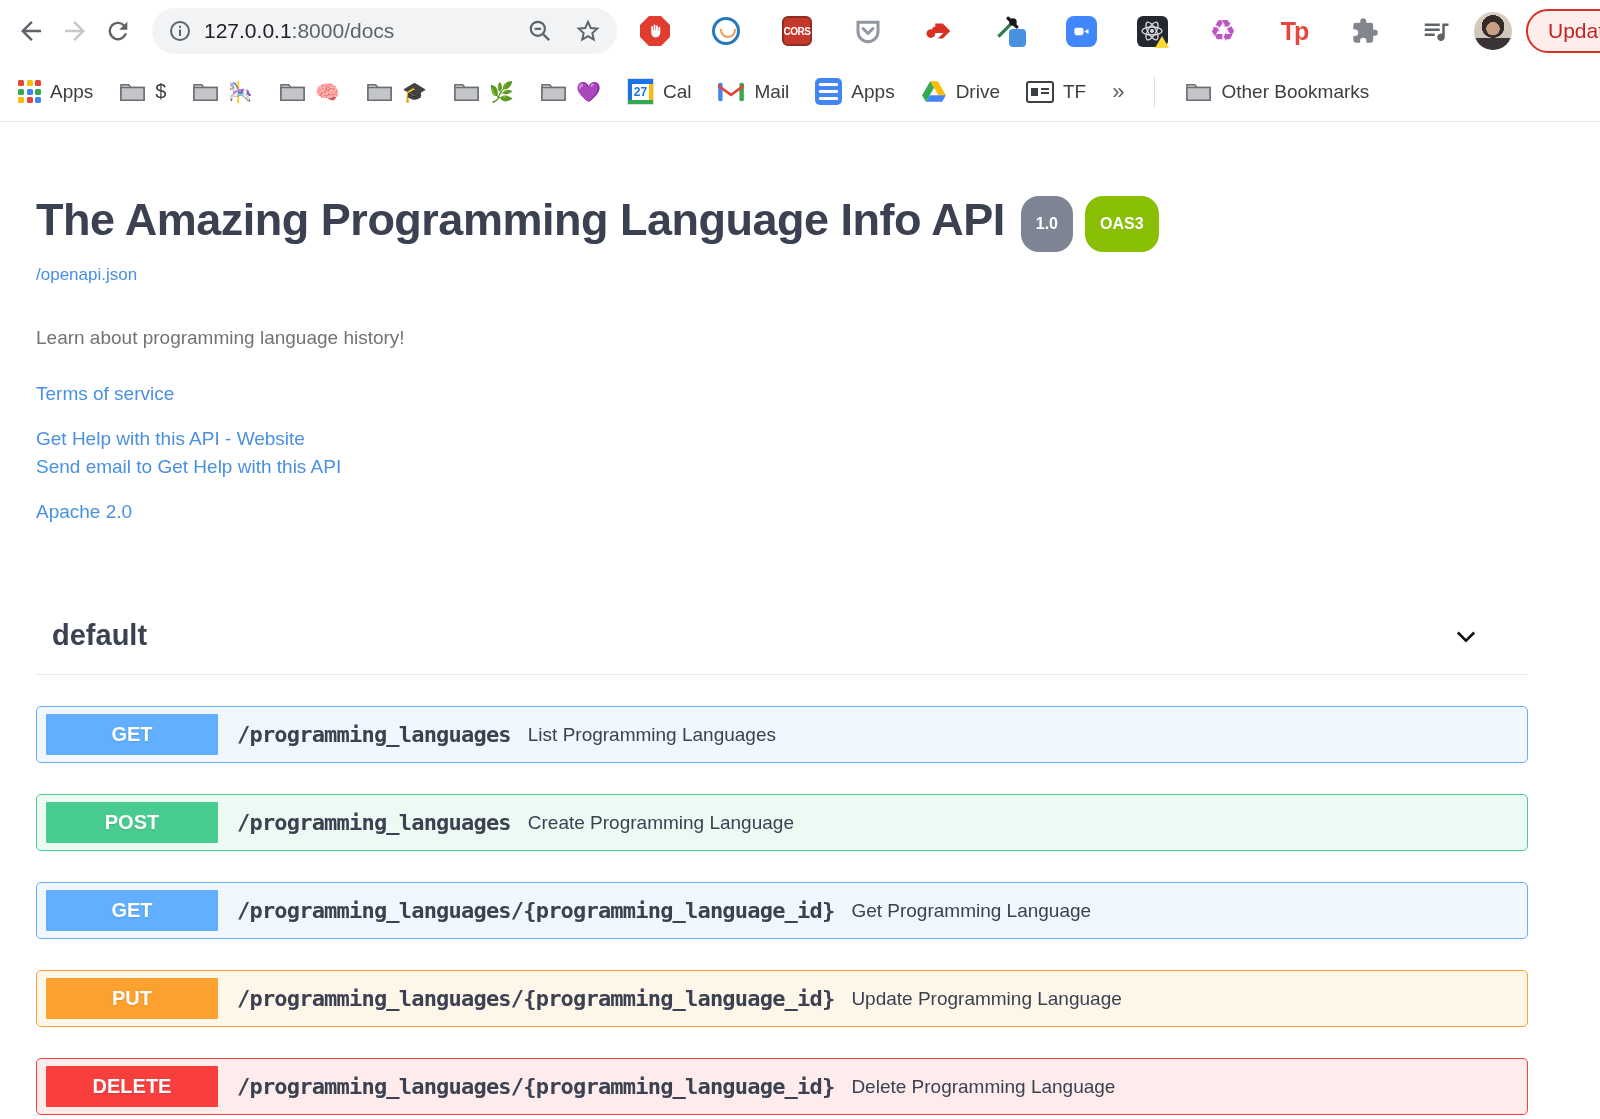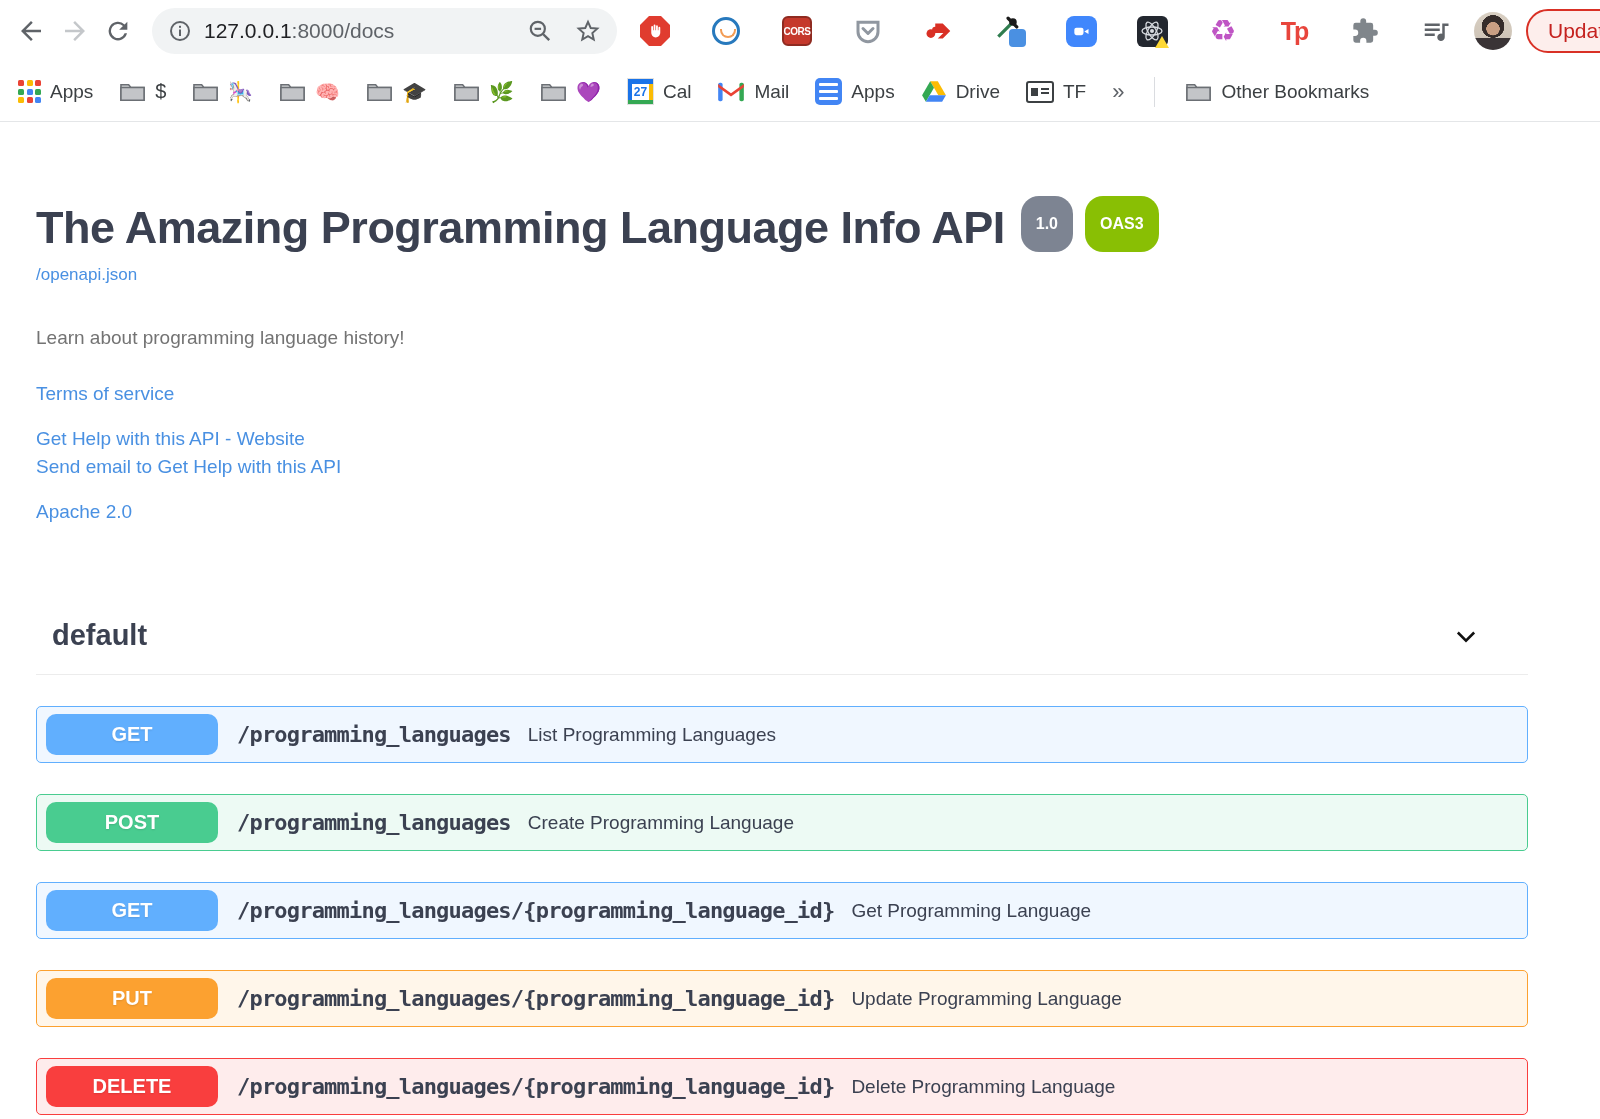--- a/index.html
+++ b/index.html
@@ -65,21 +65,21 @@
   .cal-icon .top { position:absolute; top:0; left:0; right:0; height:5px; background:#1a73e8; }
   .cal-icon .left { position:absolute; top:0; left:0; bottom:0; width:4px; background:#1a73e8; }
   .cal-icon .right { position:absolute; top:0; right:0; bottom:0; width:4px; background:#fbbc04; }
   .cal-icon .bottom { position:absolute; bottom:0; left:0; right:0; height:4px; background:#34a853; }
   .cal-icon .num { position:absolute; inset:0; display:flex; align-items:center; justify-content:center; font-size:12px; font-weight:bold; color:#1a73e8; }
   .tf-icon { width:28px; height:22px; border:2px solid #3c4043; border-radius:3px; position:relative; }
   .tf-icon i { position:absolute; background:#3c4043; }
 
   
   .content { padding:66px 0 0 0; }
-  .title-row { display:flex; align-items:flex-end; margin:0 36px; }
+  .title-row { display:flex; align-items:center; margin:0 36px; }
   .api-title { font-size:45px; font-weight:bold; color:#3b4151; line-height:1.1; letter-spacing:-0.5px; }
   .badges { display:flex; gap:12px; margin-left:16px; margin-top:8px; }
   .badge { color:#fff; font-weight:bold; font-size:16px; padding:20px 15px; border-radius:18px; line-height:1; }
   .badge.version { background:#7d8492; }
   .badge.oas { background:#89bf04; }
   .spec-link { display:inline-block; margin:13px 0 0 36px; color:#4990e2; font-size:17px; text-decoration:none; }
   .api-desc { margin:42px 36px 0; font-size:19px; color:#737373; }
   .api-links { margin:34px 36px 0; font-size:19px; }
   .api-links a { color:#4990e2; text-decoration:none; display:inline-block; }
   .lk-terms { margin-bottom:23px; }
@@ -91,21 +91,21 @@
     padding:0 48px 22px 16px; border-bottom:1px solid #ececec; }
   .section-title { font-size:29px; font-weight:bold; color:#3b4151; }
   .section-chevron { cursor:pointer; display:flex; }
 
   .opblock { height:57px; border:1px solid; border-radius:5px; display:flex; align-items:center; margin-top:31px; }
   .opblock:first-of-type { margin-top:20px; }
   .opblock.get    { border-color:#61affe; background:#f0f7ff; }
   .opblock.post   { border-color:#49cc90; background:#edfaf4; }
   .opblock.put    { border-color:#fca130; background:#fff6ea; }
   .opblock.delete { border-color:#f93e3e; background:#feecec; }
-  .method { width:172px; height:41px; margin-left:9px; border-radius:10px; flex-shrink:0;
+  .method { width:172px; height:41px; margin-left:9px; border-radius:1px; flex-shrink:0;
     color:#fff; font-weight:bold; font-size:20px; display:flex; align-items:center; justify-content:center;
     text-shadow:0 1px 2px rgba(0,0,0,.12); }
   .get    .method { background:#61affe; }
   .post   .method { background:#49cc90; }
   .put    .method { background:#fca130; }
   .delete .method { background:#f93e3e; }
   .path { margin-left:19px; font-family:"DejaVu Sans Mono", monospace; font-weight:bold;
     font-size:22px; color:#3b4151; letter-spacing:-0.8px; white-space:nowrap; }
   .summary { margin-left:17px; font-size:19px; color:#3b4151; white-space:nowrap; }
 </style>

